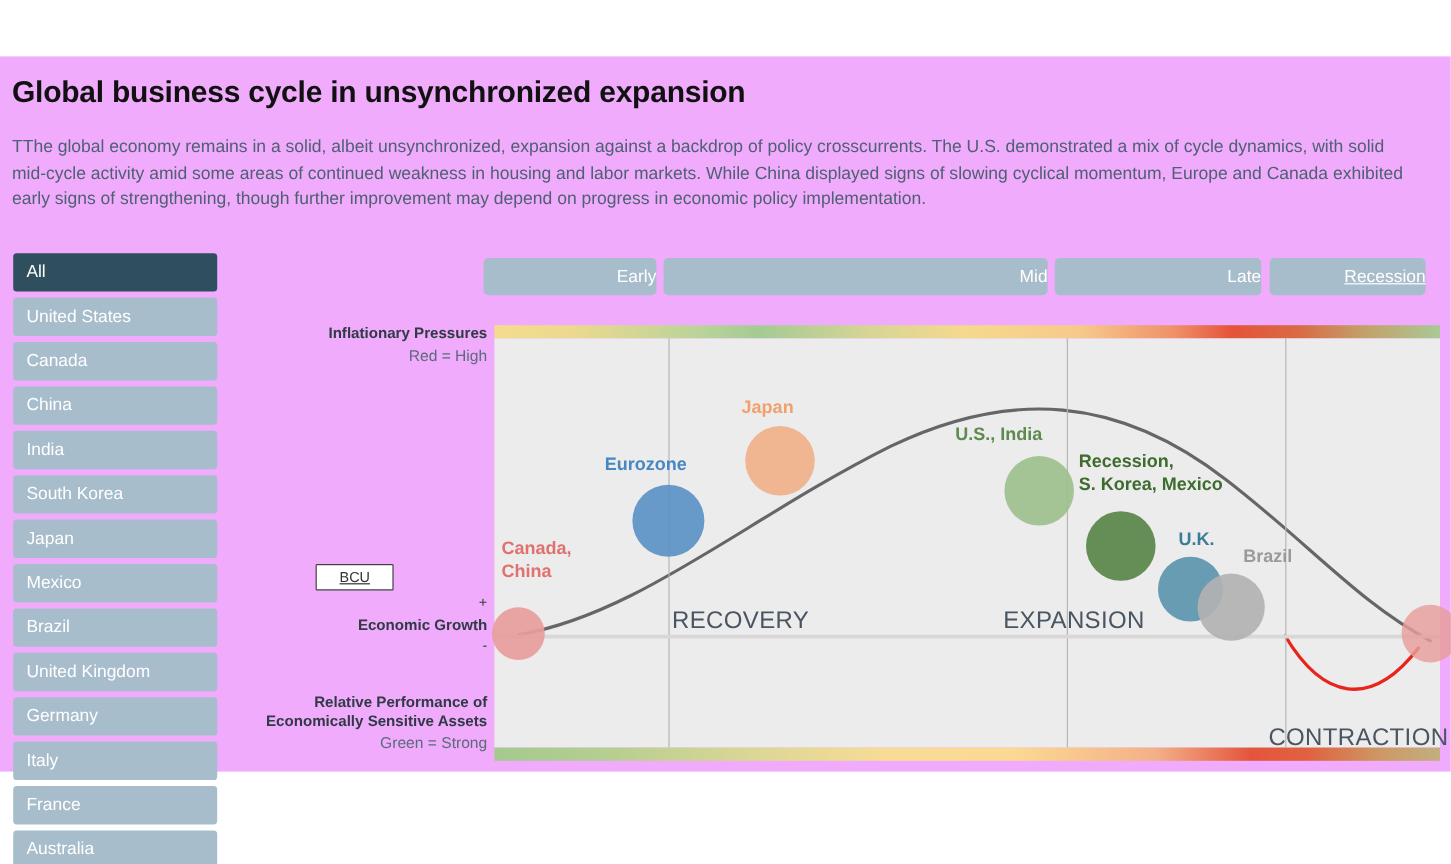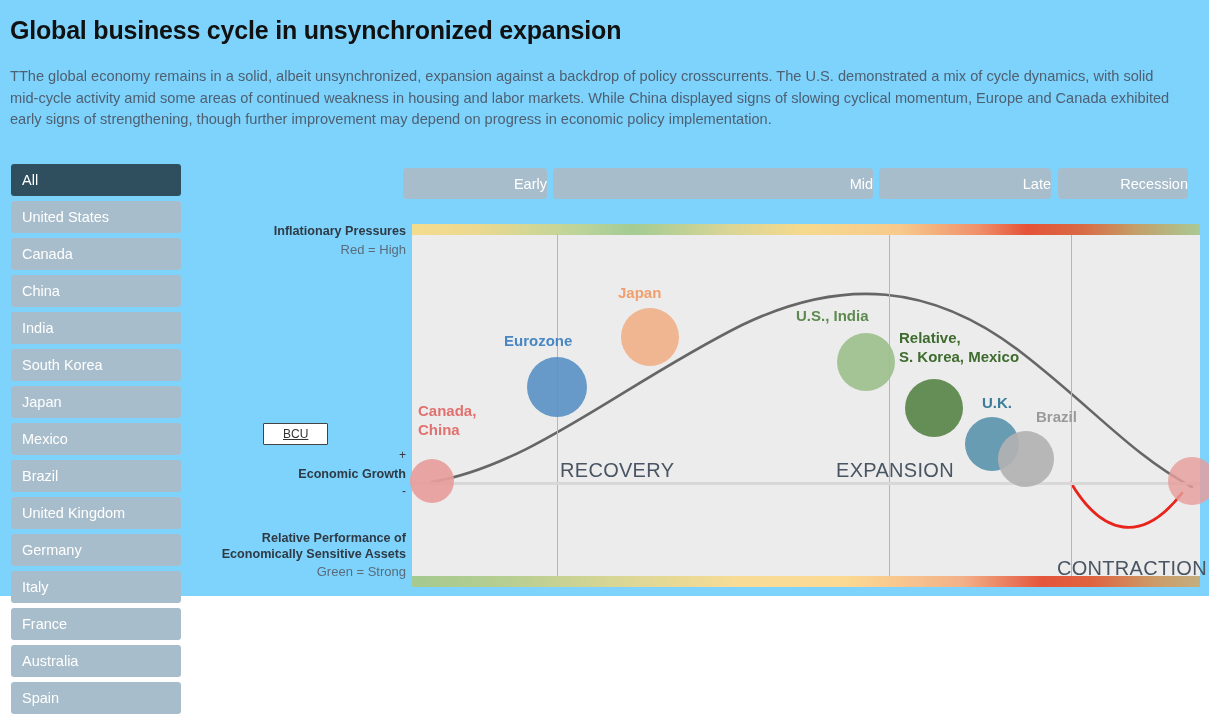--- a/index.html
+++ b/index.html
@@ -6,21 +6,22 @@
   html, body {
     margin: 0; padding: 0;
     width: 1209px; height: 720px;
     background: #ffffff;
     font-family: "Liberation Sans", sans-serif;
     overflow: hidden;
   }
   #page {
     position: relative;
     width: 1209px; height: 596px;
-    background: #7dd3fc;
+    background: #f0abfc;
+    margin-top: 47px;
   }
 
   
   .page-title {
     position: absolute; left: 10px; top: 16px;
     font-size: 25px; font-weight: bold; color: #111111;
     letter-spacing: -0.2px;
     white-space: nowrap;
   }
   .page-desc {
@@ -194,21 +195,21 @@
   <div class="phase-bar">
       <div class="phase-btn" style="left: 0px; width: 144px;">
         <span>Early</span>
       </div>
       <div class="phase-btn" style="left: 150px; width: 320px;">
         <span>Mid</span>
       </div>
       <div class="phase-btn" style="left: 476px; width: 172px;">
         <span>Late</span>
       </div>
-      <div class="phase-btn" style="left: 655px; width: 130px;">
+      <div class="phase-btn" style="left: 655px; width: 130px; text-decoration: underline;">
         <span>Recession</span>
       </div>
     </div>
 
   <div class="chart-wrap">
     <div class="grad-bar grad-top" style="background: linear-gradient(to right, rgb(244, 220, 142) 0%, rgb(236, 217, 143) 8%, rgb(185, 211, 154) 22%, rgb(163, 203, 147) 28%, rgb(216, 213, 150) 40%, rgb(246, 217, 141) 50%, rgb(247, 201, 139) 62%, rgb(239, 143, 106) 72%, rgb(228, 83, 58) 78%, rgb(217, 106, 69) 85%, rgb(195, 160, 106) 92%, rgb(170, 201, 149) 100%);"></div>
     <div class="plot">
       <svg id="curve-svg" width="788" height="341" style="position:absolute;left:0;top:0;">
           <path d="M 20,247 C 120,230 210,150 330,90 C 430,42 520,48 610,118 C 680,172 720,220 780,252" fill="none" stroke="#666666" stroke-width="2.6" stroke-linecap="round"></path>
           <path d="M 659,248 C 690,300 730,310 770,258" fill="none" stroke="#e8241c" stroke-width="2.8" stroke-linecap="round"></path>
@@ -232,21 +233,21 @@
         <div class="bubble" style="left: 209px; top: 73px; width: 58px; height: 58px; background: rgb(240, 176, 137); opacity: 0.92;"></div>
         <div class="blabel" style="left: 206px; top: 48px; color: rgb(240, 160, 110);">
           <div>Japan</div>
         </div>
         <div class="bubble" style="left: 425px; top: 98px; width: 58px; height: 58px; background: rgb(157, 192, 141); opacity: 0.92;"></div>
         <div class="blabel" style="left: 384px; top: 71px; color: rgb(93, 138, 79);">
           <div>U.S., India</div>
         </div>
         <div class="bubble" style="left: 493px; top: 144px; width: 58px; height: 58px; background: rgb(89, 132, 73); opacity: 0.92;"></div>
         <div class="blabel" style="left: 487px; top: 93px; color: rgb(62, 107, 46);">
-          <div>Relative,</div>
+          <div>Recession,</div>
           <div>S. Korea, Mexico</div>
         </div>
         <div class="bubble" style="left: 553px; top: 182px; width: 54px; height: 54px; background: rgb(92, 149, 174); opacity: 0.92;"></div>
         <div class="blabel" style="left: 570px; top: 158px; color: rgb(58, 124, 153);">
           <div>U.K.</div>
         </div>
         <div class="bubble" style="left: 586px; top: 196px; width: 56px; height: 56px; background: rgb(178, 178, 178); opacity: 0.92;"></div>
         <div class="blabel" style="left: 624px; top: 172px; color: rgb(154, 154, 154);">
           <div>Brazil</div>
         </div>

